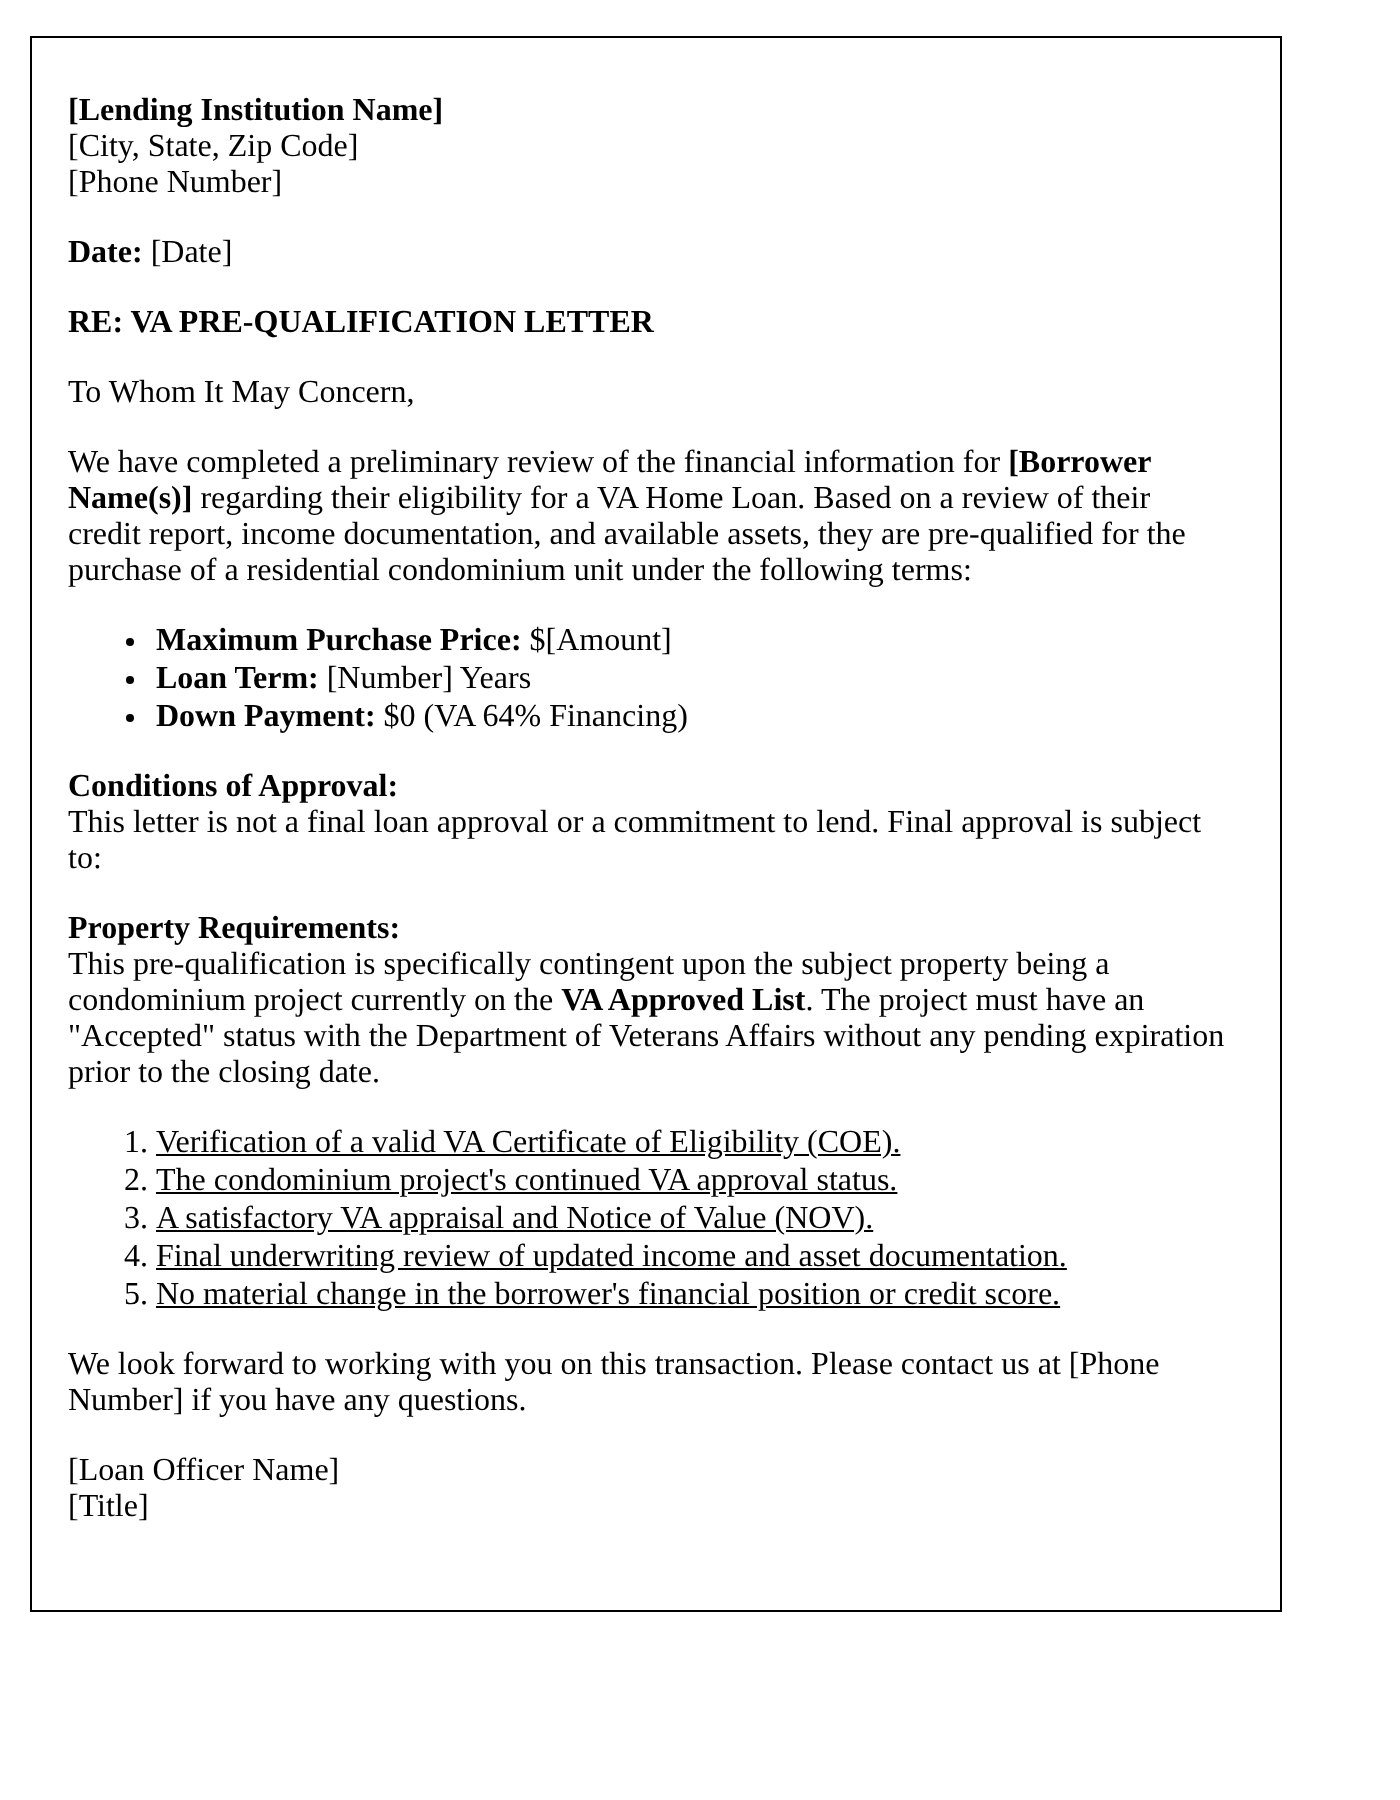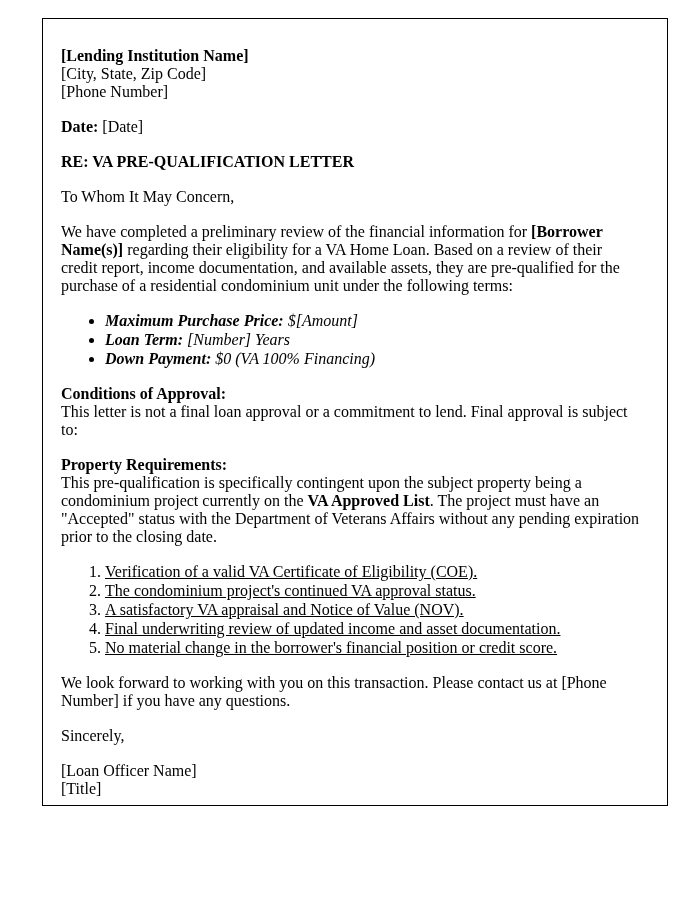--- a/index.html
+++ b/index.html
@@ -5,42 +5,42 @@
   html, body {
     margin: 0;
     padding: 0;
     width: 700px;
     height: 900px;
     background: #ffffff;
     font-family: "Liberation Serif", serif;
   }
   .letter-page {
     position: absolute;
-    left: 42px;
+    left: 15px;
     top: 18px;
     width: 626px;
     height: 788px;
     box-sizing: border-box;
     border: 1px solid #000000;
     background: #ffffff;
     padding: 28px 26px 0 18px;
     overflow: hidden;
     color: #000000;
     font-size: 16px;
     line-height: 18px;
   }
   .block { margin: 0 0 17px 0; }
   .line { margin: 0; }
   .bold { font-weight: bold; }
   ul.terms-list {
     margin: 12px 0 17px 0;
     padding-left: 44px;
     list-style-type: disc;
   }
-  ul.terms-list li { margin: 0 0 1px 0; font-style: italic; }
+  ul.terms-list li { margin: 0 0 1px 0; }
   ol.conditions-list {
     margin: 12px 0 17px 0;
     padding-left: 44px;
     text-decoration: underline;
   }
   ol.conditions-list li { margin: 0 0 1px 0; }
 </style>
 </head>
 <body>
 
@@ -56,21 +56,21 @@
 
   <div class="block bold">RE: VA PRE-QUALIFICATION LETTER</div>
 
   <div class="block">To Whom It May Concern,</div>
 
   <div class="block"><span>We have completed a preliminary review of the financial information for </span><span class="bold">[Borrower Name(s)]</span><span> regarding their eligibility for a VA Home Loan. Based on a review of their credit report, income documentation, and available assets, they are pre-qualified for the purchase of a residential condominium unit under the following terms:</span></div>
 
   <ul class="terms-list">
     <li><span class="bold">Maximum Purchase Price:</span><span> $[Amount]</span></li>
     <li><span class="bold">Loan Term:</span><span> [Number] Years</span></li>
-    <li><span class="bold">Down Payment:</span><span> $0 (VA 100% Financing)</span></li>
+    <li><span class="bold">Down Payment:</span><span> $0 (VA 64% Financing)</span></li>
   </ul>
 
   <div class="block">
     <div class="line bold">Conditions of Approval:</div>
     <div class="line">This letter is not a final loan approval or a commitment to lend. Final approval is subject to:</div>
   </div>
 
   <div class="block">
     <div class="line bold">Property Requirements:</div>
     <div class="line"><span>This pre-qualification is specifically contingent upon the subject property being a condominium project currently on the </span><span class="bold">VA Approved List</span><span>. The project must have an "Accepted" status with the Department of Veterans Affairs without any pending expiration prior to the closing date.</span></div>
@@ -79,20 +79,19 @@
   <ol class="conditions-list">
     <li>Verification of a valid VA Certificate of Eligibility (COE).</li>
     <li>The condominium project's continued VA approval status.</li>
     <li>A satisfactory VA appraisal and Notice of Value (NOV).</li>
     <li>Final underwriting review of updated income and asset documentation.</li>
     <li>No material change in the borrower's financial position or credit score.</li>
   </ol>
 
   <div class="block">We look forward to working with you on this transaction. Please contact us at [Phone Number] if you have any questions.</div>
 
-  <div class="block">Sincerely,</div>
 
   <div class="block">
     <div class="line">[Loan Officer Name]</div>
     <div class="line">[Title]</div>
   </div>
 
 </div>
 
 </body></html>

